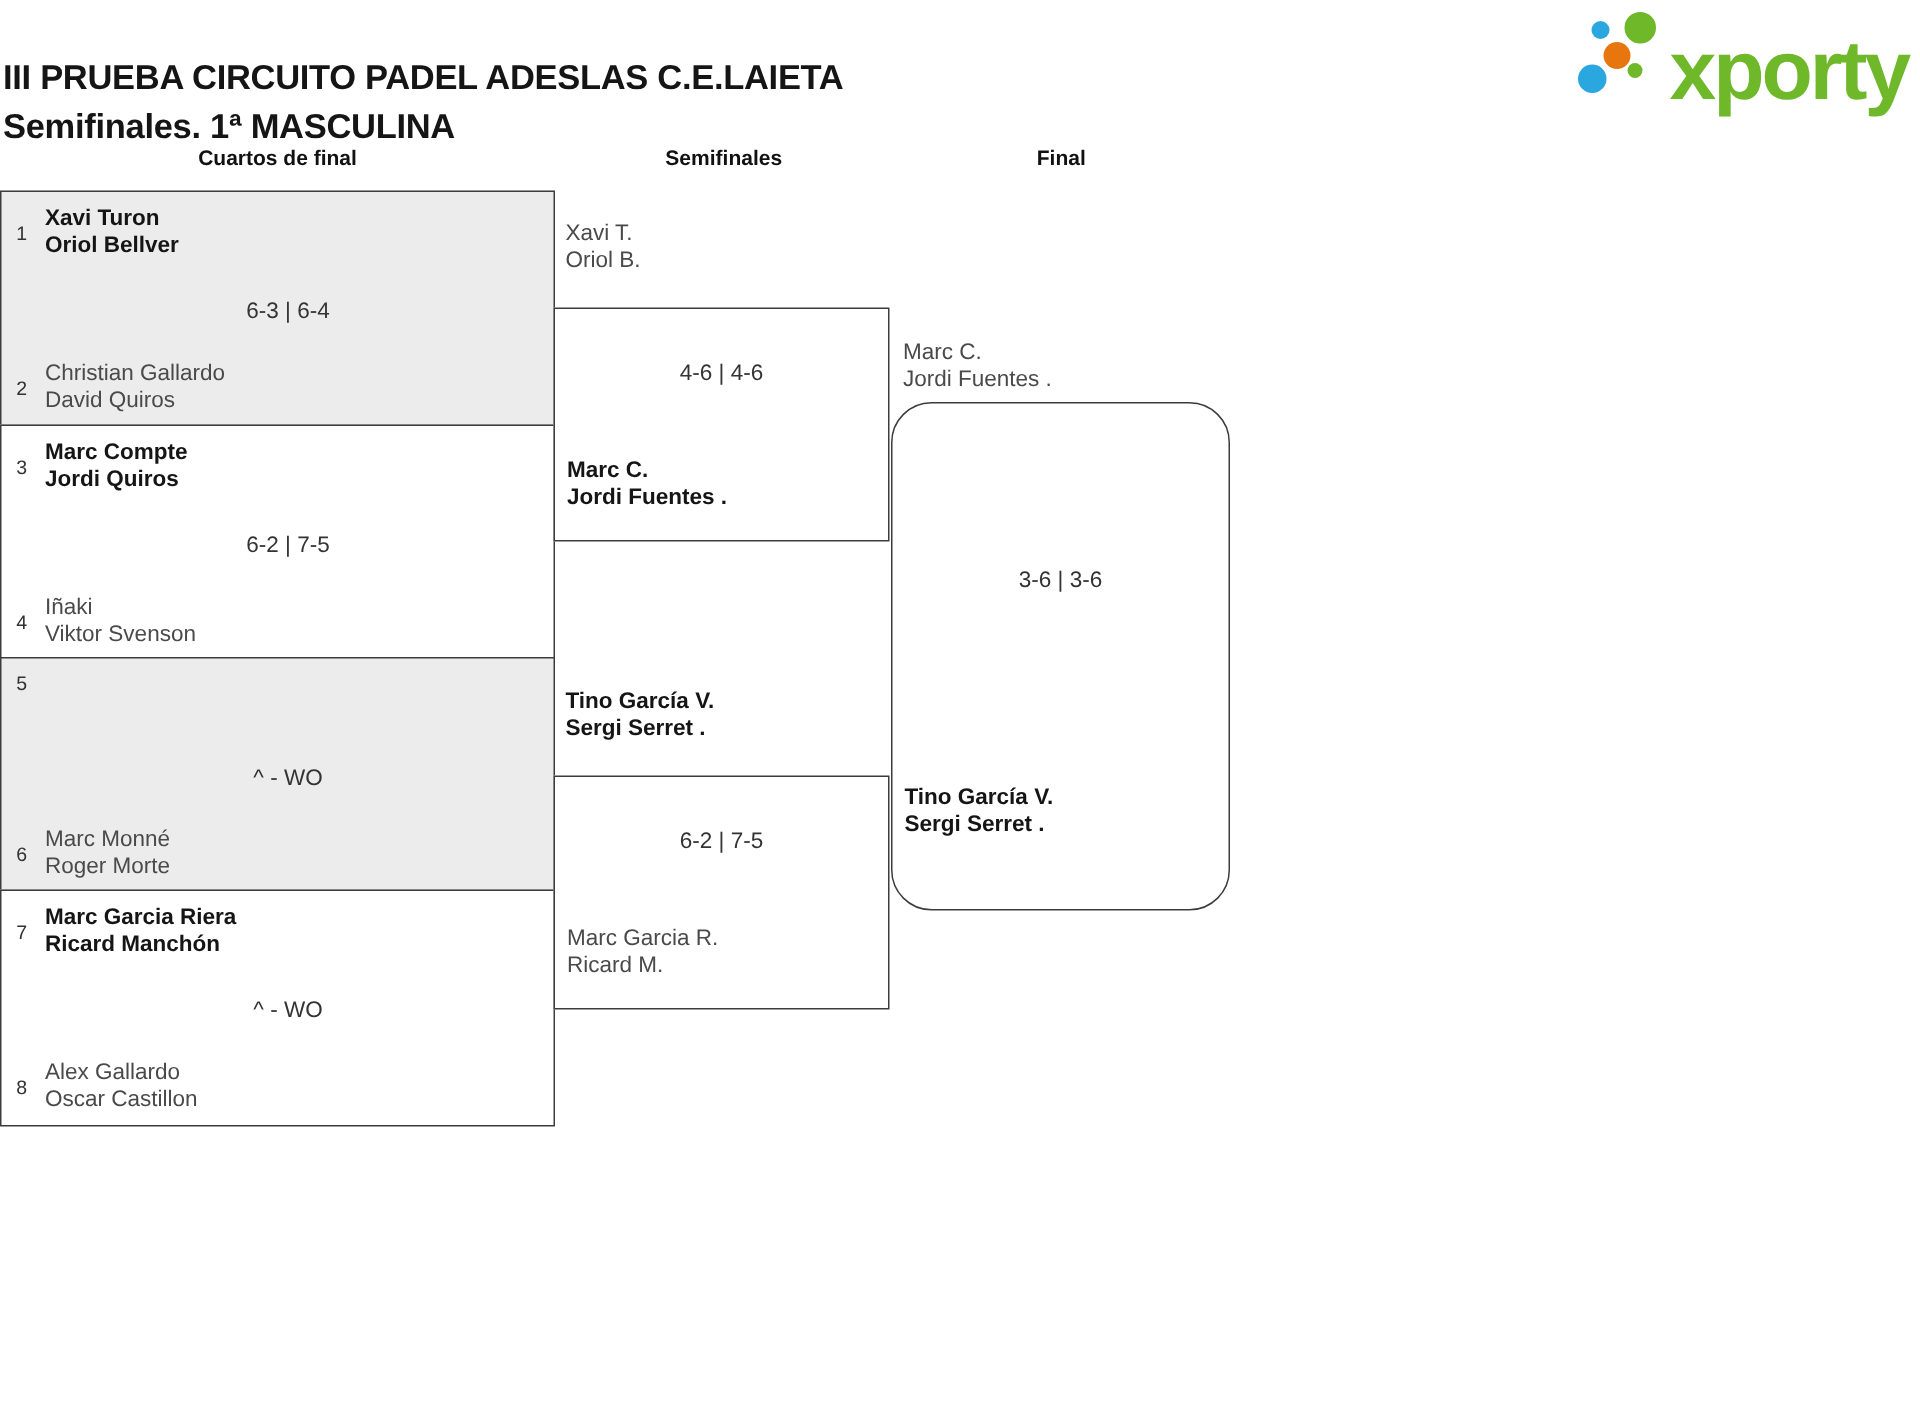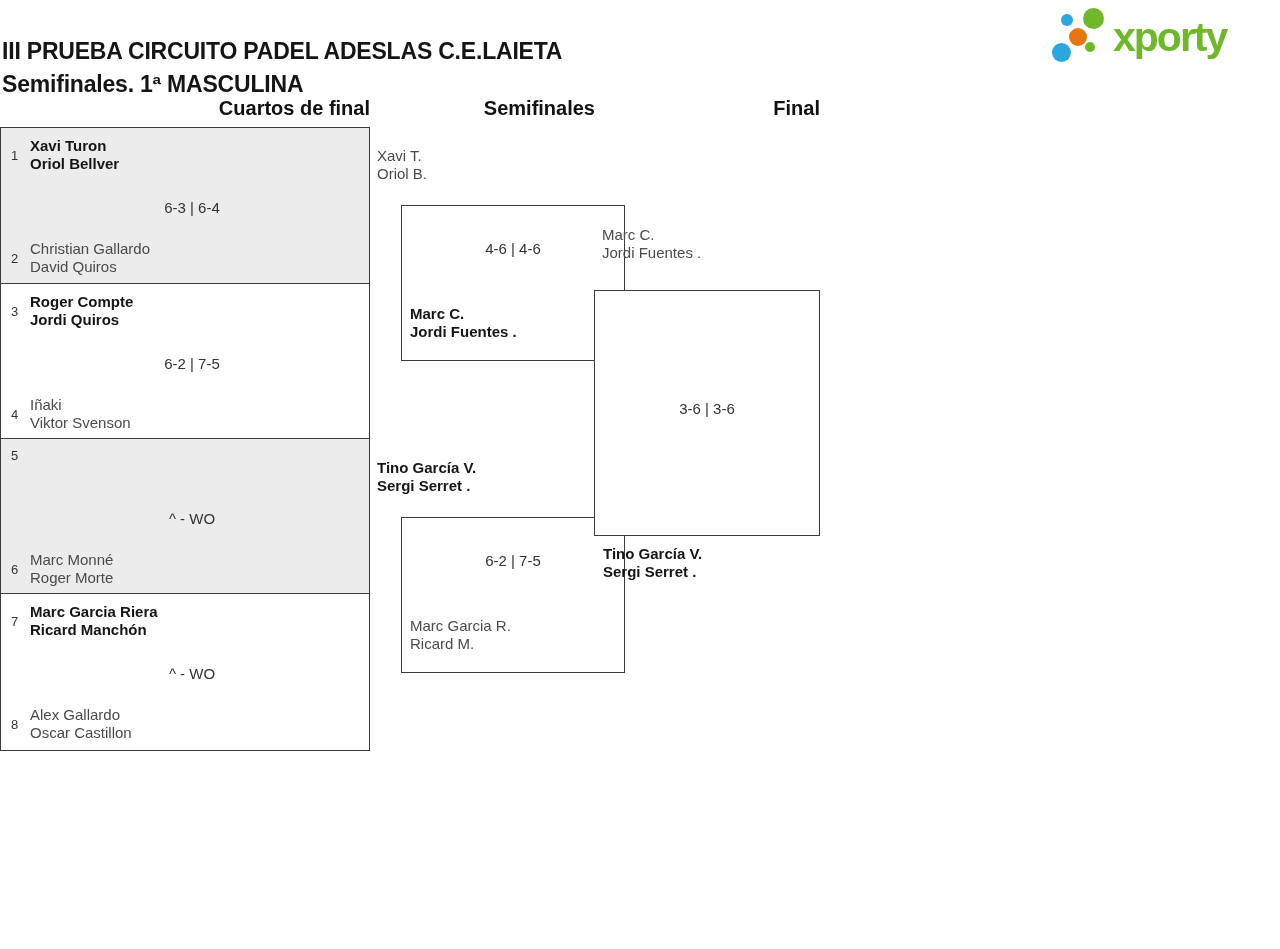--- a/index.html
+++ b/index.html
@@ -11,44 +11,44 @@
   .title { position:absolute; left:2px; top:3px; font-size:23px; line-height:33px;
            font-weight:700; letter-spacing:-0.2px; color:#151515;margin-top:32px; }
 
   .logo { position:absolute; left:1050px; top:4px; width:230px; height:72px; }
   .logo .dot { position:absolute; border-radius:50%; }
   .dot-blue-sm   { left:11px; top:10px; width:12px; height:12px; background:#2ba7df; }
   .dot-green-lg  { left:33px; top:4px;  width:21px; height:21px; background:#6fb829; }
   .dot-orange    { left:19px; top:24px; width:18px; height:18px; background:#e8760f; }
   .dot-green-sm  { left:35px; top:38px; width:10px; height:10px; background:#6fb829; }
   .dot-blue-lg   { left:2px;  top:39px; width:19px; height:19px; background:#2ba7df; }
-  .logo-text { position:absolute; left:63px; top:10px; font-size:41px; font-weight:700;
+  .logo-text { position:absolute; left:63px; top:10px; font-size:56px; font-weight:700;
                letter-spacing:-2px; color:#6fb829; }
 
   
-  .round-header { position:absolute; top:97px; text-align:right; font-size:20px;
+  .round-header { position:absolute; top:97px; text-align:center; font-size:14px;
                   font-weight:700; color:#111; }
   .rh-1 { left:0;     width:370px; }
   .rh-2 { left:370px; width:225px; }
   .rh-3 { left:595px; width:225px; }
 
   
   .box { position:absolute; border:1px solid #3c3c3c; background:#ffffff; }
   .box.gray { background:#ececec; }
 
   .qf { left:0; width:370px; }
   .qf-1 { top:127px; height:157px; }
   .qf-2 { top:283px; height:156px; }
   .qf-3 { top:438px; height:156px; }
   .qf-4 { top:593px; height:158px; }
 
-  .sf-box { left:369px; width:224px; height:156px;margin-left:32px; }
+  .sf-box { left:369px; width:224px; height:156px; }
   .sf-box-1 { top:205px; }
   .sf-box-2 { top:517px; }
-  .final-box { left:594px; top:290px; width:226px; height:246px; }
+  .final-box { left:594px; top:268px; width:226px; height:339px;border-radius:27px; }
 
   
   .pair { position:absolute; left:6px; display:flex; gap:8px; }
   .pair-top { top:9px; }
   .pair-bot { top:112px; }
   .seed { width:15px; text-align:center; font-size:13px; color:#333;
           align-self:center; flex:0 0 auto; }
   .names { font-size:15px; line-height:18px; color:#4a4a4a; }
   .names.winner { color:#151515; font-weight:700; }
 
@@ -104,21 +104,21 @@
         <div>Christian Gallardo</div>
         <div>David Quiros</div>
       </span>
     </div>
   </div>
 
   <div class="box qf qf-2">
     <div class="pair pair-top">
       <span class="seed">3</span>
       <span class="names winner">
-        <div>Roger Compte</div>
+        <div>Marc Compte</div>
         <div>Jordi Quiros</div>
       </span>
     </div>
     <div class="score">6-2 | 7-5</div>
     <div class="pair pair-bot">
       <span class="seed">4</span>
       <span class="names">
         <div>Iñaki</div>
         <div>Viktor Svenson</div>
       </span>

